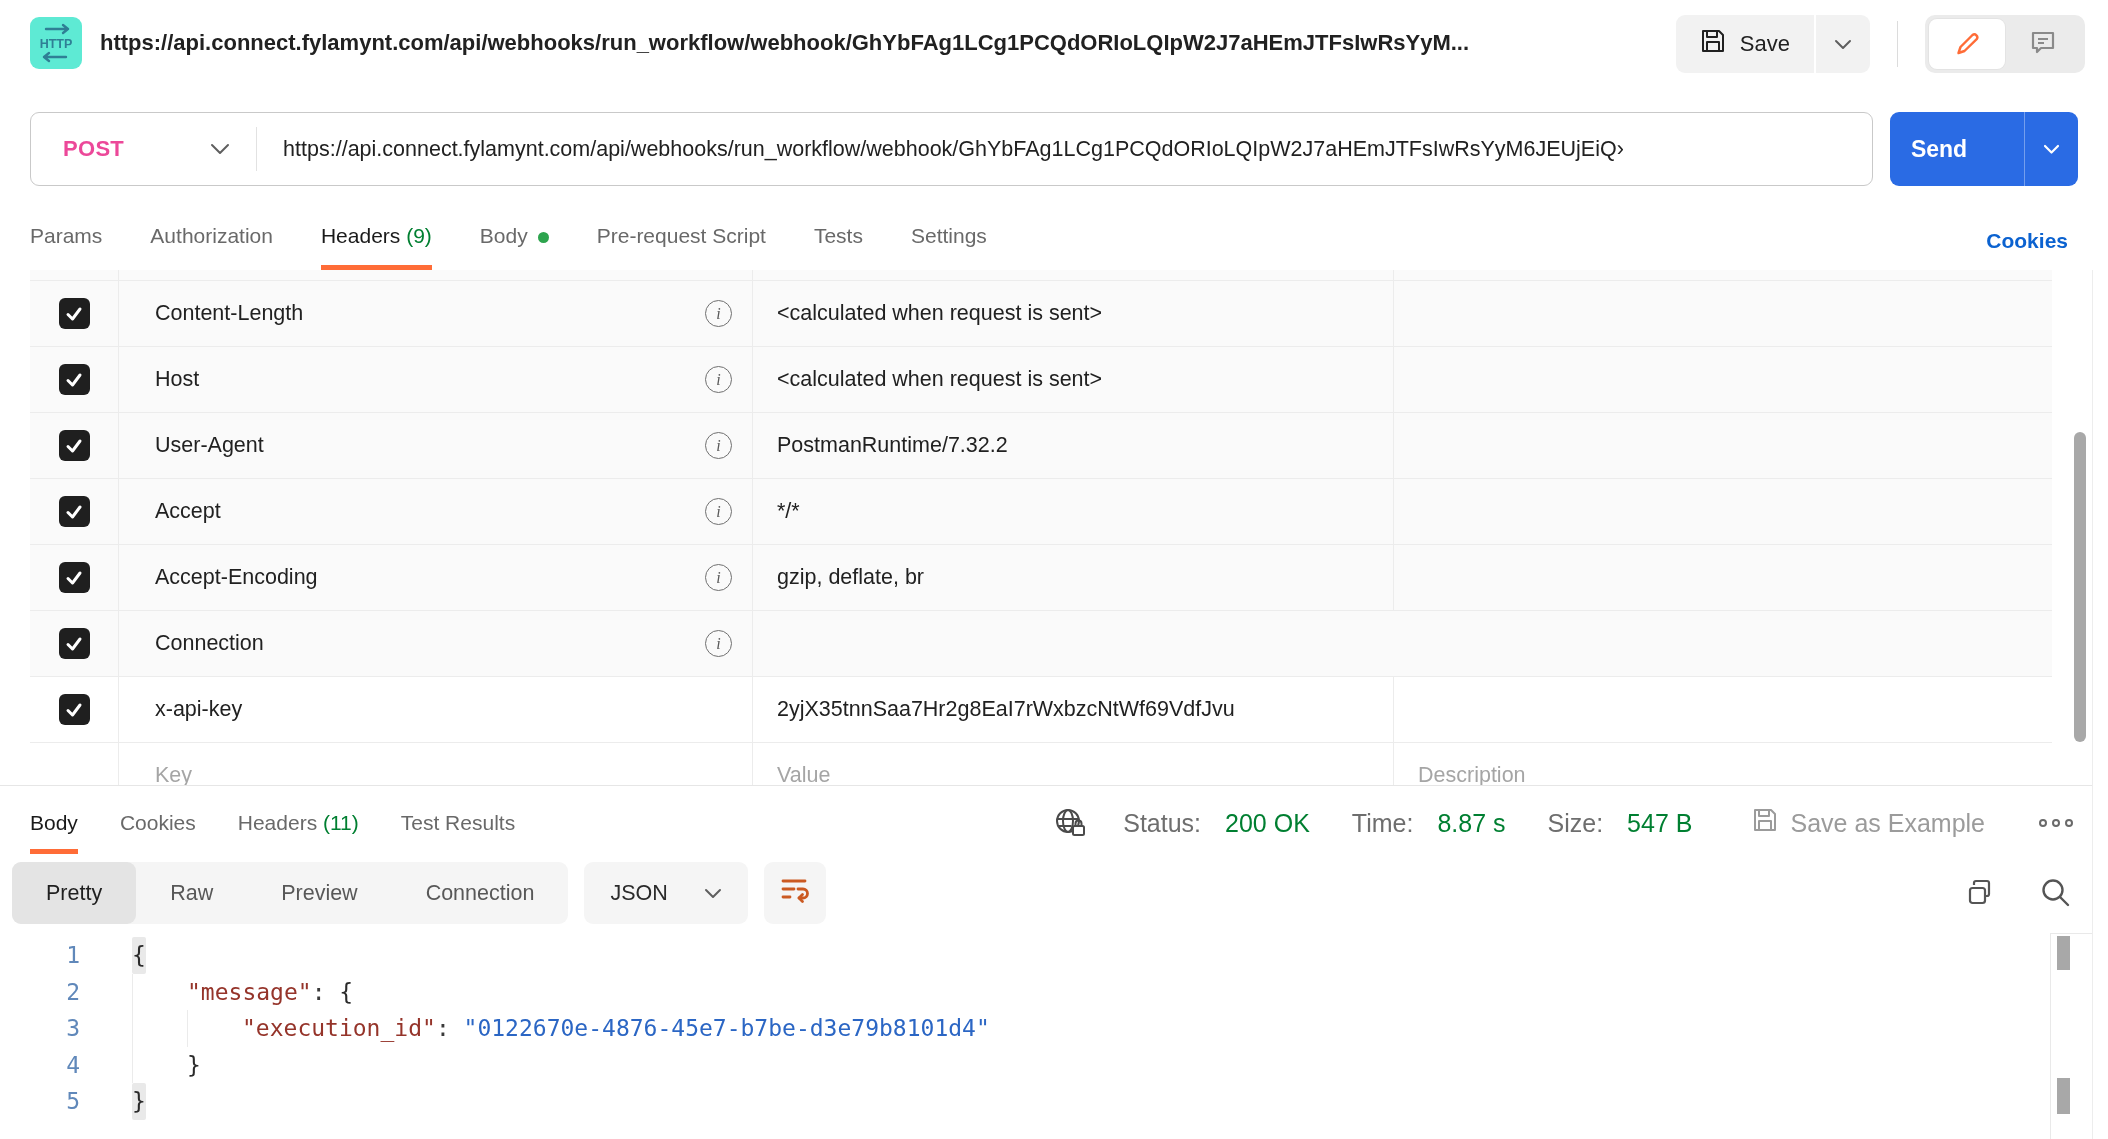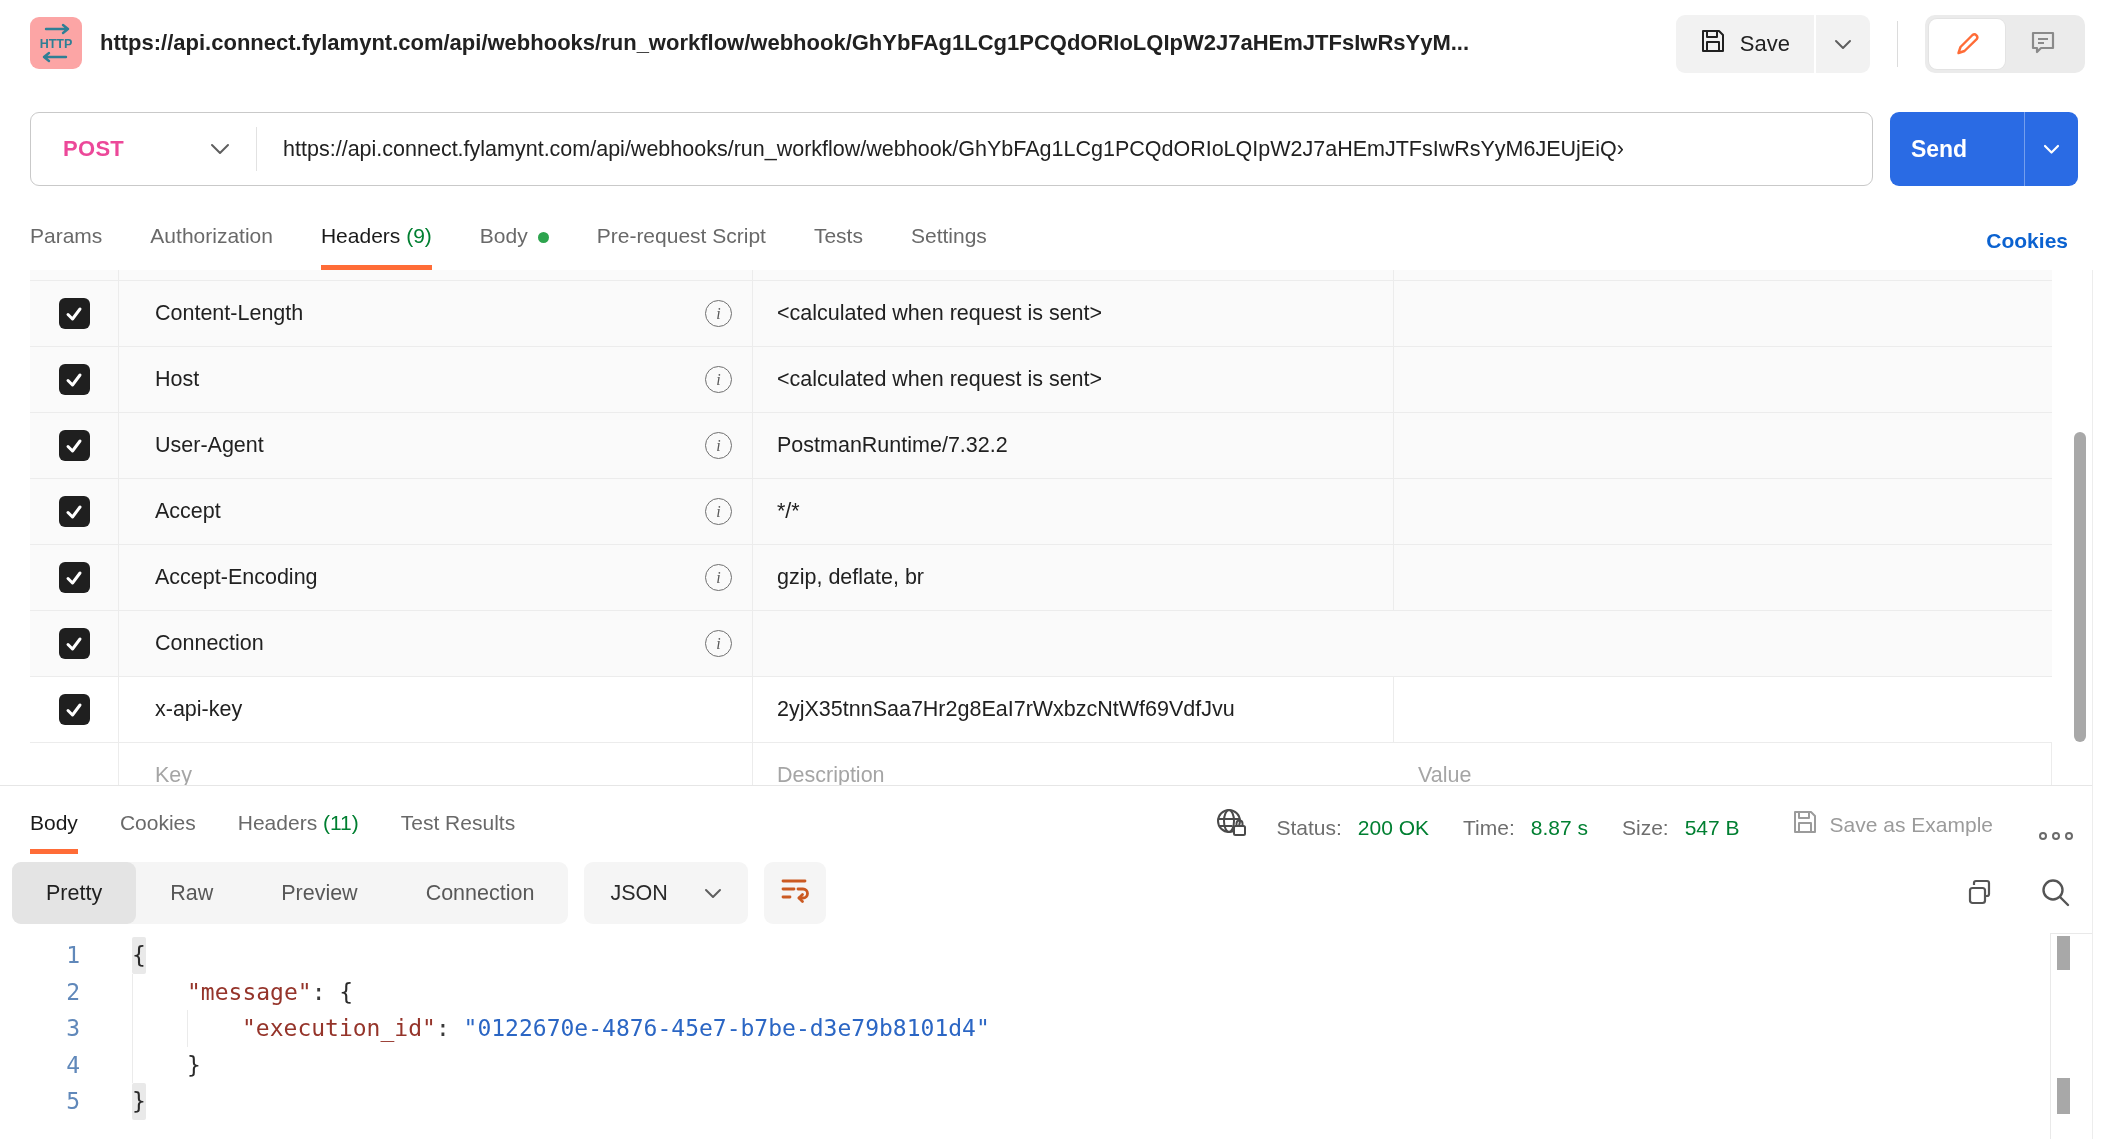--- a/index.html
+++ b/index.html
@@ -1,21 +1,21 @@
 <!DOCTYPE html>
 <html><head>
 <meta charset="utf-8">
 <style>
   * { margin:0; padding:0; box-sizing:border-box; }
   html,body { width:2108px; height:1139px; overflow:hidden; background:#fff;
     font-family:"Liberation Sans","DejaVu Sans",sans-serif; color:#212121; }
 
   
   .topbar { position:absolute; top:0; left:0; width:2108px; height:86px; display:flex; align-items:center; padding-left:30px; background:#fff; }
-  .http-box { width:52px; height:52px; border-radius:9px; background:#fca5a5; display:flex; align-items:center; justify-content:center; flex:0 0 auto; }
+  .http-box { width:52px; height:52px; border-radius:9px; background:#5eead4; display:flex; align-items:center; justify-content:center; flex:0 0 auto; }
   .req-title { margin-left:18px; font-size:22px; font-weight:700; white-space:nowrap; overflow:hidden; max-width:1500px; }
   .topbar-right { position:absolute; right:23px; top:15px; height:58px; display:flex; align-items:center; }
   .save-group { display:flex; align-items:stretch; height:58px; }
   .save-main { background:#f2f2f2; border-radius:9px 0 0 9px; display:flex; align-items:center; gap:14px; padding:0 24px; font-size:22px; cursor:pointer; }
   .save-caret { background:#f2f2f2; border-radius:0 9px 9px 0; width:54px; margin-left:2px; display:flex; align-items:center; justify-content:center; cursor:pointer; }
   .v-div { width:1px; height:46px; background:#dcdcdc; margin:0 27px; }
   .edit-group { background:#ebebeb; border-radius:10px; padding:4px; display:flex; height:58px; }
   .edit-pill { width:76px; border-radius:8px; display:flex; align-items:center; justify-content:center; cursor:pointer; }
   .edit-pill.active { background:#fff; box-shadow:0 0 0 1px #e3e3e3; }
 
@@ -49,21 +49,21 @@
   .cell.key { padding:0 20px 0 36px; justify-content:space-between; }
   .cell.val { padding-left:24px; }
   .checkbox { width:31px; height:31px; background:#1f1f1f; border-radius:6px; display:flex; align-items:center; justify-content:center; cursor:pointer; }
   .info-i { width:27px; height:27px; border:1.7px solid #707070; border-radius:50%; color:#5a5a5a; font-size:16px; display:flex; align-items:center; justify-content:center; font-family:"Liberation Serif",serif; font-style:italic; flex:0 0 auto; }
   .ph { color:#a5a5a5;text-align:right; }
 
   
   .resp-divider { position:absolute; top:785px; left:0; width:2108px; height:1px; background:#e6e6e6; }
   .resp-head { position:absolute; top:786px; left:30px; right:35px; height:68px; display:flex; align-items:flex-end; }
   .resp-head .tab { padding-bottom:14px; margin-right:42px; border-bottom-width:5px; }
-  .resp-meta { margin-left:auto; display:flex; align-items:flex-end; gap:8px; padding-bottom:14px; font-size:21px; color:#6e6e6e; }
+  .resp-meta { margin-left:auto; display:flex; align-items:center; gap:16px; padding-bottom:14px; font-size:25px; color:#6e6e6e; }
   .resp-meta .lbl { margin-left:26px; }
   .resp-meta .grn { color:#007f31; margin-left:8px; }
   .meta-globe { display:flex; margin-right:-6px; }
   .save-example { display:flex; align-items:center; gap:12px; color:#9b9b9b; margin-left:44px; cursor:pointer; }
   .dots { display:flex; gap:5px; margin-left:38px; cursor:pointer; }
   .dots i { width:8px; height:8px; border:2px solid #6a6a6a; border-radius:50%; }
 
   
   .resp-toolbar { position:absolute; top:862px; left:12px; right:35px; height:62px; display:flex; align-items:center; }
   .seg-group { display:flex; background:#f5f5f5; border-radius:9px; height:62px; align-items:stretch; }
@@ -308,25 +308,25 @@
           <span>2yjX35tnnSaa7Hr2g8EaI7rWxbzcNtWf69VdfJvu</span>
         </div>
         <div class="cell desc"></div>
       </div>
     </div>
   <div class="hrow">
     <div class="cell check"></div>
     <div class="cell key">
         <span class="ph">Key</span>
       </div>
+    <div class="cell val">
+        <span class="ph">Value</span>
+      </div>
     <div class="cell desc" style="padding-left:24px;">
         <span class="ph">Description</span>
-      </div>
-    <div class="cell val">
-        <span class="ph">Value</span>
       </div>
   </div>
 </div>
 
 <div class="resp-divider"></div>
 
 <div class="resp-head">
   <div id="response-tabs" style="display:flex; align-items:flex-end;">
       <div class="tab active" style="padding-bottom: 14px;"><span>Body</span></div>
       <div class="tab" style="padding-bottom: 14px;"><span>Cookies</span></div>

